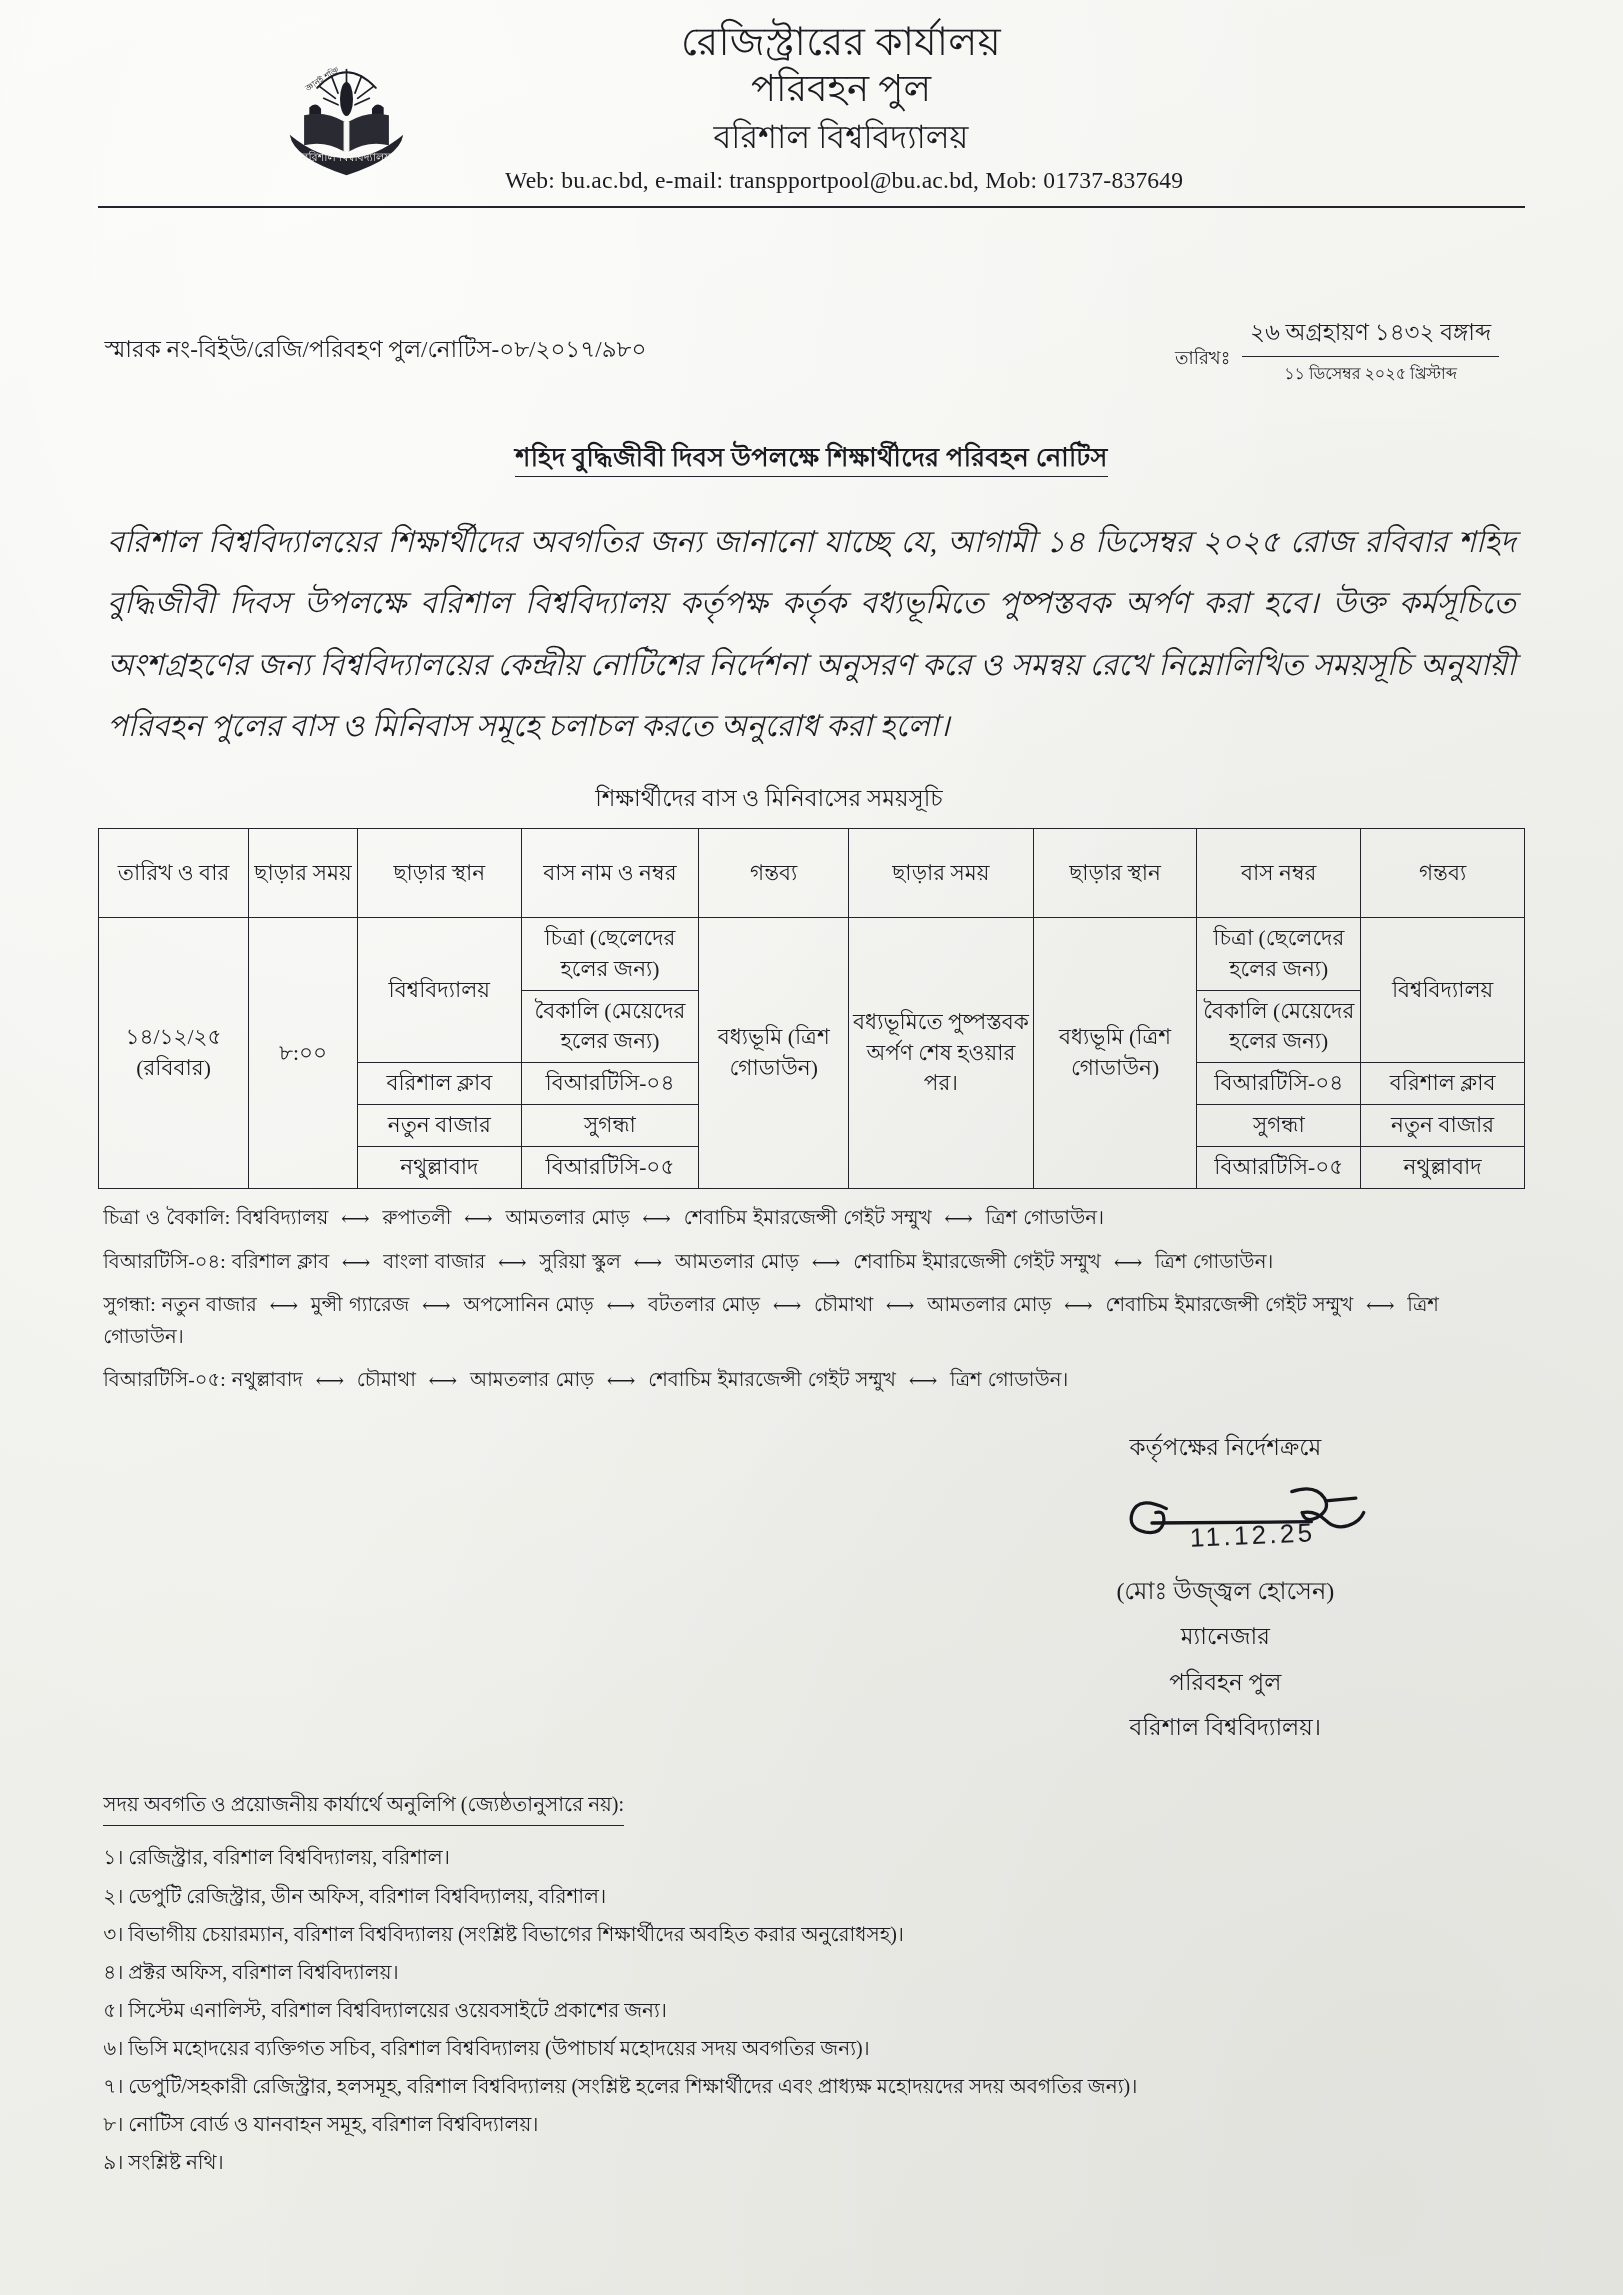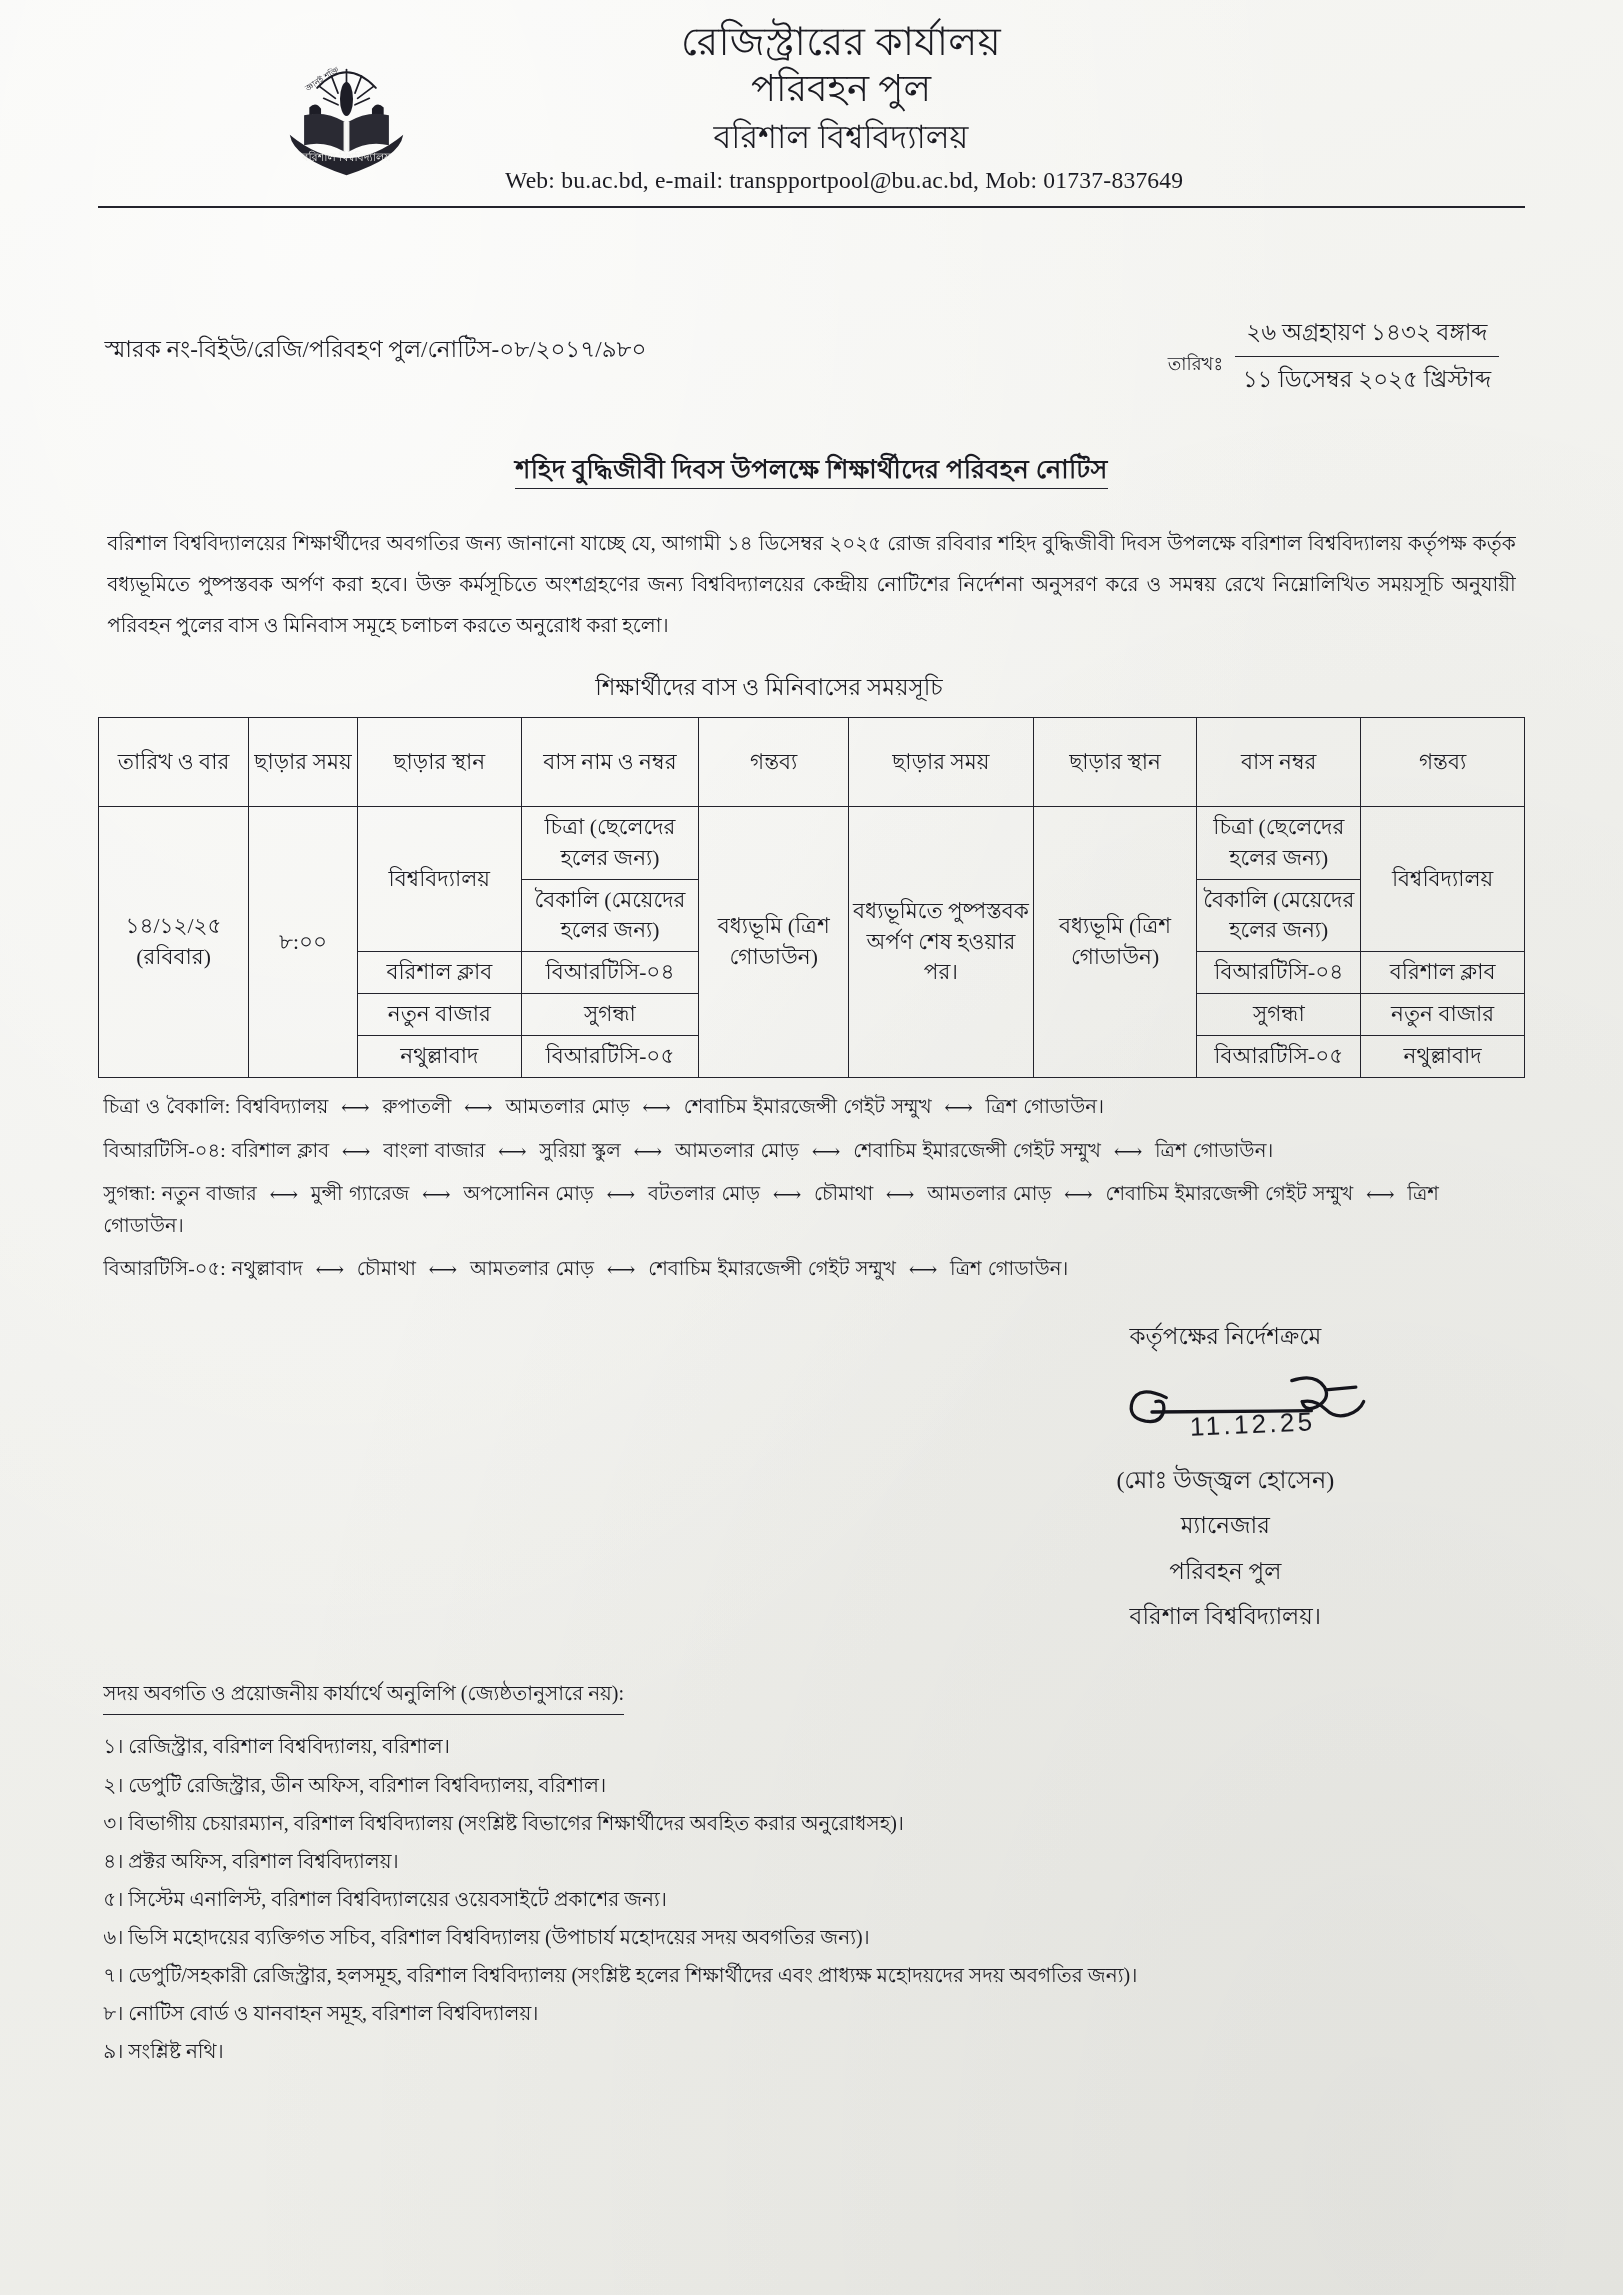--- a/index.html
+++ b/index.html
@@ -93,43 +93,44 @@
   .date-block {
     display: flex;
     align-items: center;
     gap: 11.8px;
     padding-right: 26px;
   }
   .date-label { padding-top: 17px; font-size: 18px; }
   .date-fraction { text-align: center; }
   .date-top { font-size: 23px; padding: 0 7.9px 2.6px 7.9px; }
   .date-bar { border-top: 1.6px solid #24242c; }
-  .date-bottom { font-size: 23px; padding: 3.9px 7.9px 0 7.9px; }
+  .date-bottom { font-size: 16px; padding: 3.9px 7.9px 0 7.9px; }
 
   
   .doc-title {
     text-align: center;
     font-size: 25.5px;
     font-weight: 700;
     margin-top: 50px;
     letter-spacing: 0.3px;
   }
   .doc-title span {
     border-bottom: 1.6px solid #23232c;
     padding-bottom: 3.9px;
   }
 
   
   .body-para {
     margin-top: 30px;
-    font-size: 20px;
+    font-size: 30px;
     line-height: 2.05;
     text-align: justify;
     text-justify: inter-word;
     padding: 0 9.2px;
+    font-style: italic;
   }
 
   
   .table-caption {
     text-align: center;
     font-size: 23px;
     margin-top: 23.6px;
     margin-bottom: 9.2px;
     padding-right: 85px;
   }

